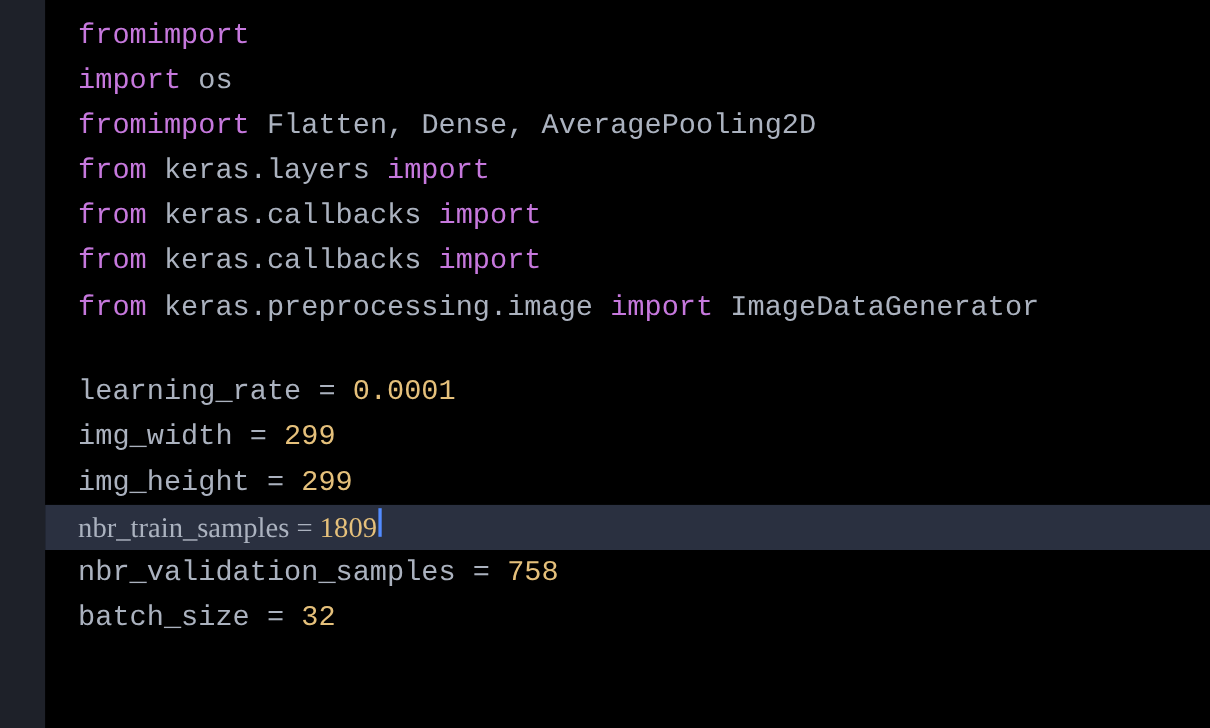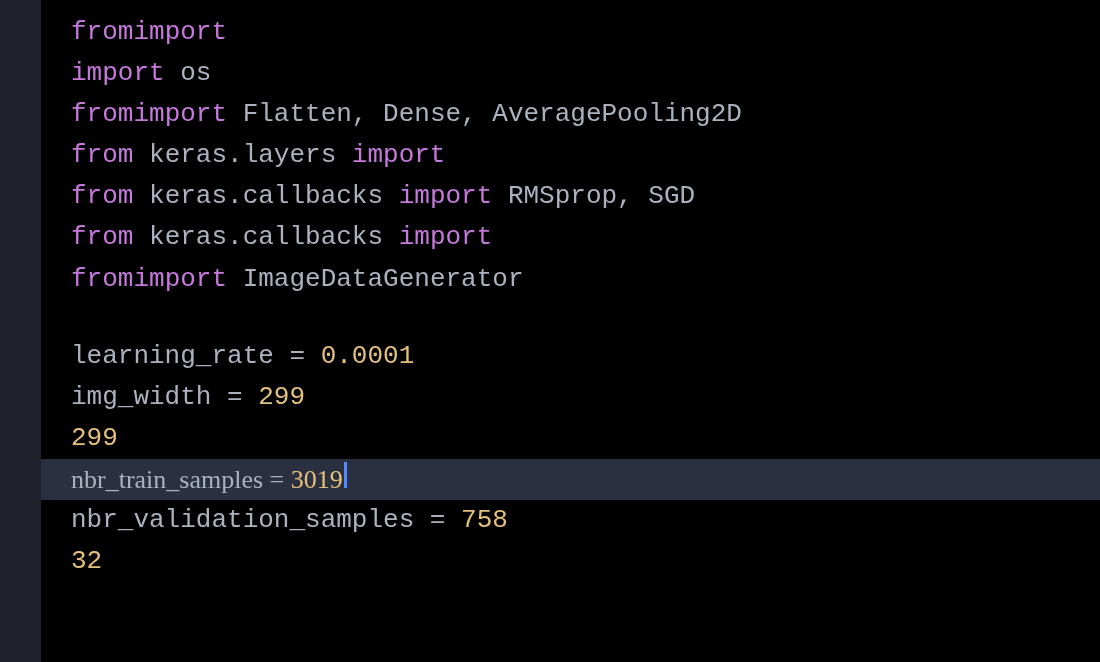--- a/index.html
+++ b/index.html
@@ -67,23 +67,23 @@
   </style>
 </head>
 <body>
 
 <div class="code-editor">
 
 <div class="code-line"><span class="kw-pink">from</span><span class="kw-pink">import</span></div>
     <div class="code-line"><span class="kw-pink">import</span><span class="kw-white"> os</span></div>
     <div class="code-line"><span class="kw-pink">from</span><span class="kw-pink">import</span><span class="kw-white"> Flatten, Dense, AveragePooling2D</span></div>
     <div class="code-line"><span class="kw-pink">from</span><span class="kw-white"> keras.layers </span><span class="kw-pink">import</span></div>
-    <div class="code-line"><span class="kw-pink">from</span><span class="kw-white"> keras.callbacks </span><span class="kw-pink">import</span><span class="kw-white"> RMSprop, SGD</span></div>
     <div class="code-line"><span class="kw-pink">from</span><span class="kw-white"> keras.callbacks </span><span class="kw-pink">import</span></div>
-    <div class="code-line"><span class="kw-pink">from</span><span class="kw-pink">import</span><span class="kw-white"> ImageDataGenerator</span></div>
+    <div class="code-line"><span class="kw-pink">from</span><span class="kw-white"> keras.callbacks </span><span class="kw-pink">import</span></div>
+    <div class="code-line"><span class="kw-pink">from</span><span class="kw-white"> keras.preprocessing.image </span><span class="kw-pink">import</span><span class="kw-white"> ImageDataGenerator</span></div>
     <div class="empty-line"></div>
     <div class="code-line"><span class="kw-white">learning_rate = </span><span class="kw-number">0.0001</span></div>
     <div class="code-line"><span class="kw-white">img_width = </span><span class="kw-number">299</span></div>
-    <div class="code-line"><span class="kw-number">299</span></div>
-    <div class="code-line highlighted"><span class="kw-white">nbr_train_samples = </span><span class="kw-number">3019</span><span class="cursor"></span></div>
+    <div class="code-line"><span class="kw-white">img_height = </span><span class="kw-number">299</span></div>
+    <div class="code-line highlighted"><span class="kw-white">nbr_train_samples = </span><span class="kw-number">1809</span><span class="cursor"></span></div>
     <div class="code-line"><span class="kw-white">nbr_validation_samples = </span><span class="kw-number">758</span></div>
-    <div class="code-line"><span class="kw-number">32</span></div>
+    <div class="code-line"><span class="kw-white">batch_size = </span><span class="kw-number">32</span></div>
   </div>
 
 </body></html>

